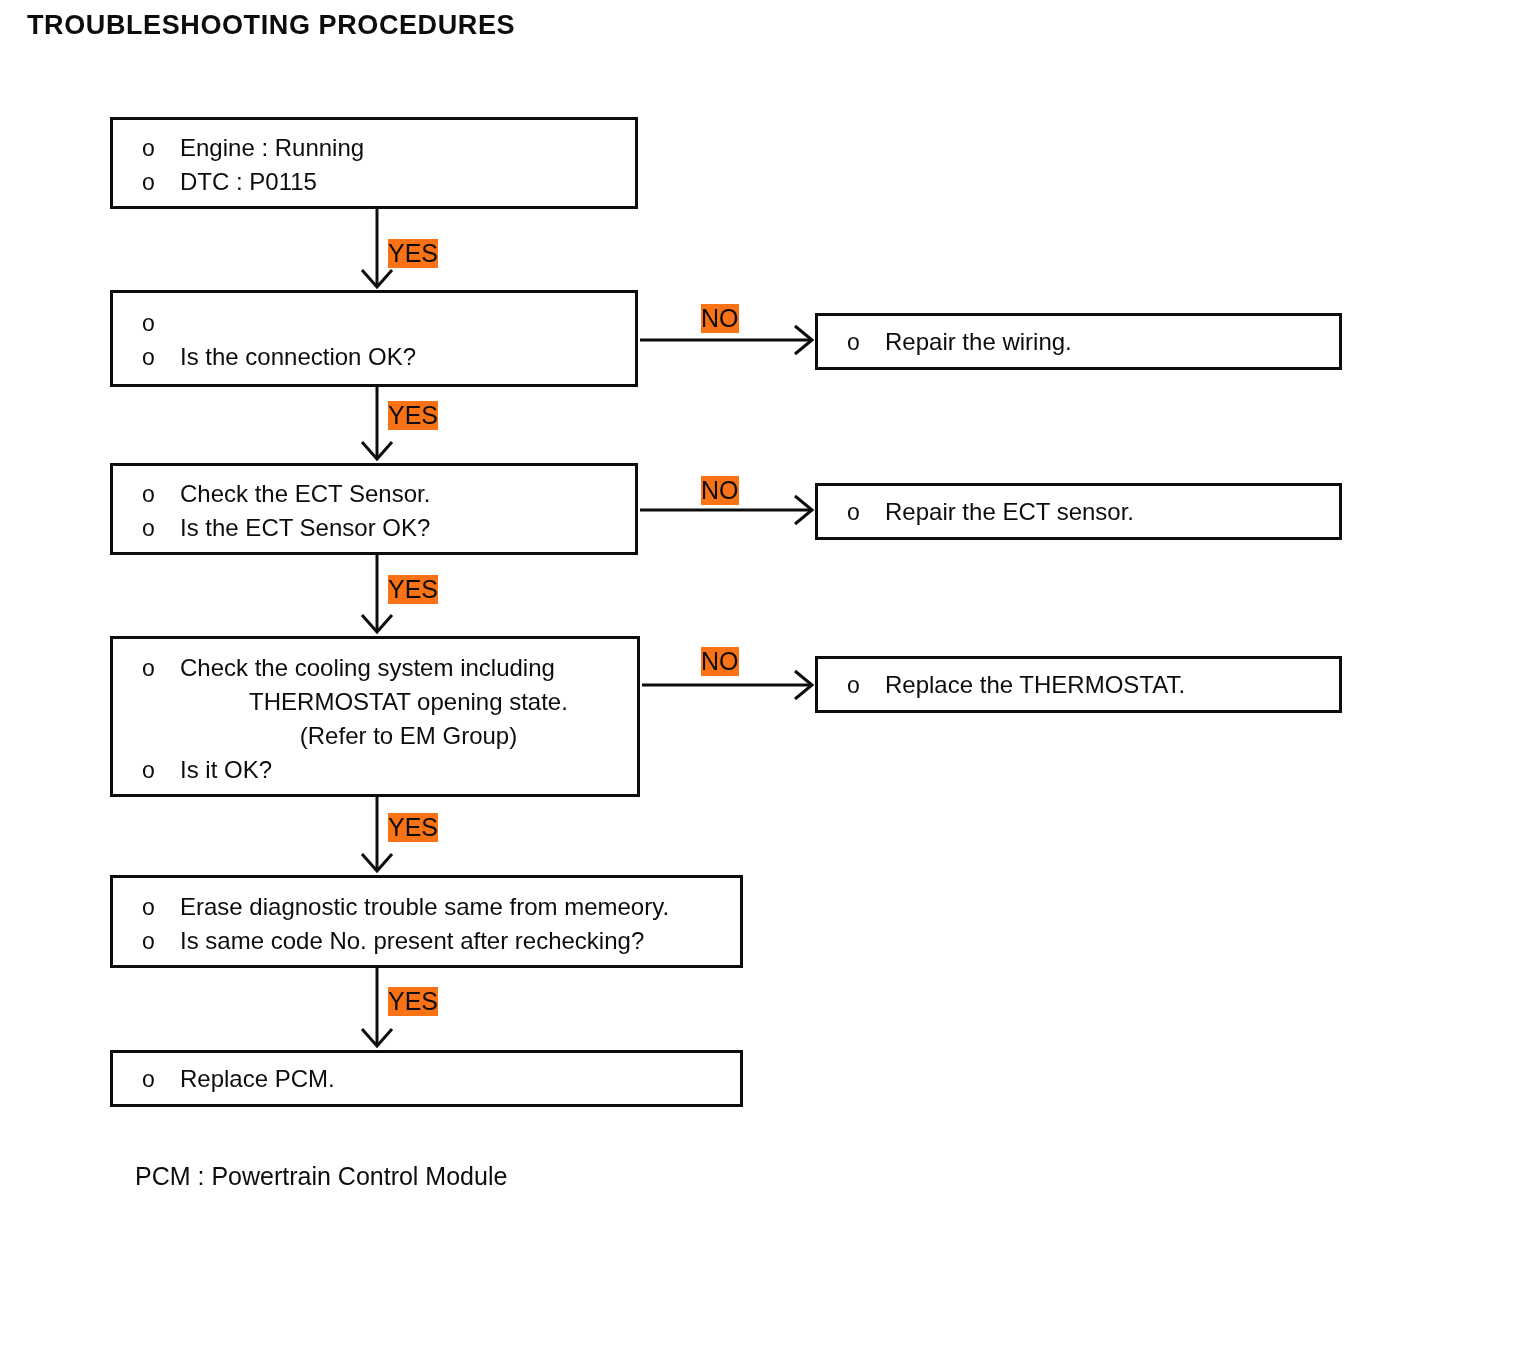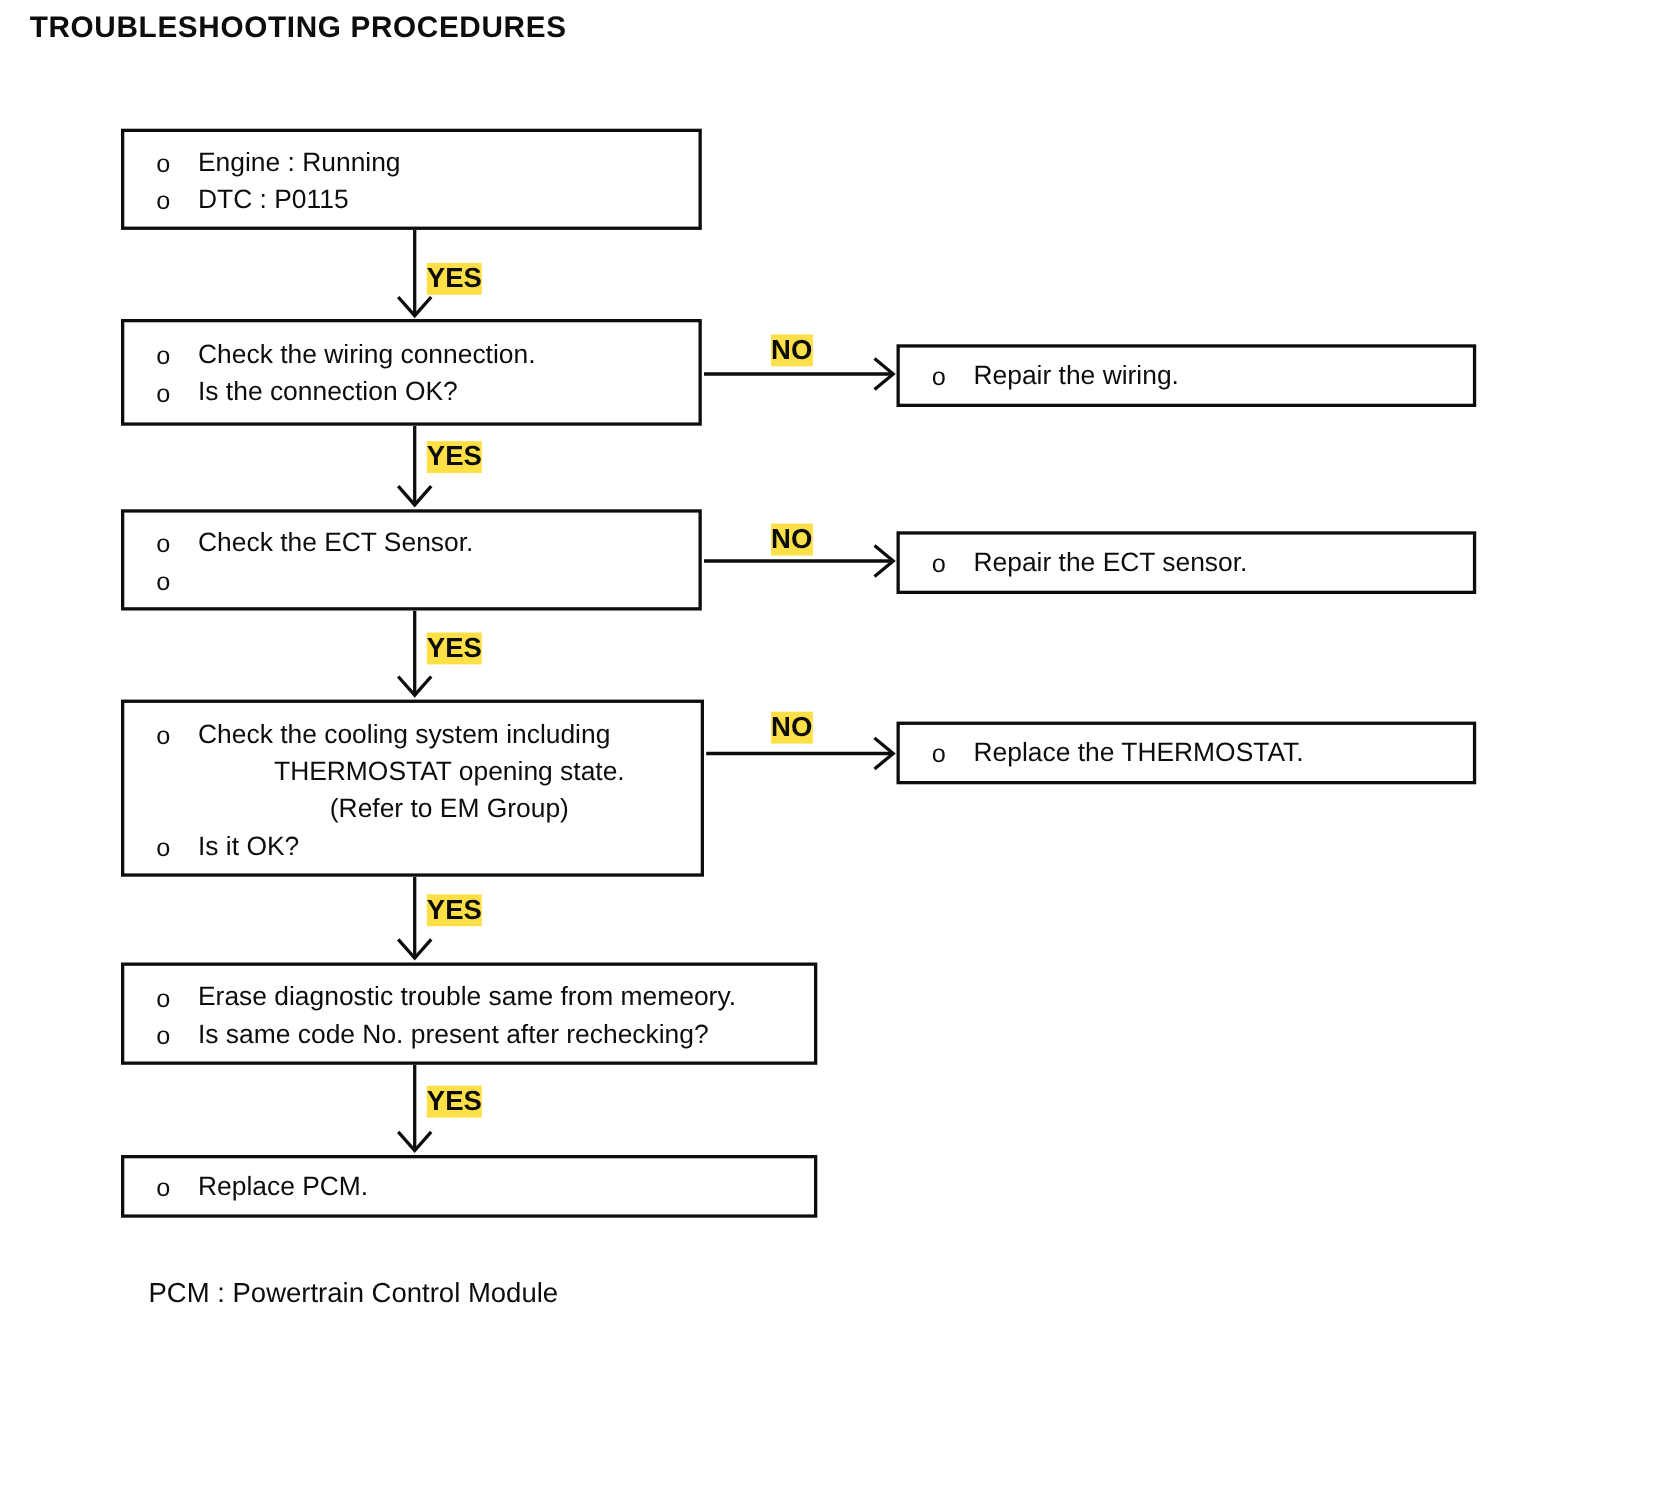--- a/index.html
+++ b/index.html
@@ -38,22 +38,21 @@
   }
   .cont { padding-left: 67px; line-height: 34px; text-align: center; }
   .vcenter {
     display: flex;
     align-items: center;
     height: 100%;
   }
   .lbl {
     position: absolute;
     font-size: 25px;
-    background: #fde047;
-    font-weight: bold;
+    background: #f97316;
   }
   .legend {
     position: absolute;
     left: 135px;
     top: 1159px;
     font-size: 25px;
     line-height: 35px;
   }
   .figcode {
     position: absolute;
@@ -115,21 +114,20 @@
         <span class="bullet">o</span>
         <span>DTC : P0115</span>
       </div>
     </div>
   </div>
 
   <div class="fbox" style="left:110px;top:290px;width:528px;height:97px;">
     <div style="padding-top:13px;">
       <div class="brow">
         <span class="bullet">o</span>
-        <span>Check the wiring connection.</span>
       </div>
       <div class="brow">
         <span class="bullet">o</span>
         <span>Is the connection OK?</span>
       </div>
     </div>
   </div>
 
   <div class="fbox" style="left:815px;top:313px;width:527px;height:57px;">
     <div class="vcenter">
@@ -141,20 +139,21 @@
   </div>
 
   <div class="fbox" style="left:110px;top:463px;width:528px;height:92px;">
     <div style="padding-top:11px;">
       <div class="brow">
         <span class="bullet">o</span>
         <span>Check the ECT Sensor.</span>
       </div>
       <div class="brow">
         <span class="bullet">o</span>
+        <span>Is the ECT Sensor OK?</span>
       </div>
     </div>
   </div>
 
   <div class="fbox" style="left:815px;top:483px;width:527px;height:57px;">
     <div class="vcenter">
       <div class="brow" style="width:100%;">
         <span class="bullet">o</span>
         <span>Repair the ECT sensor.</span>
       </div>

